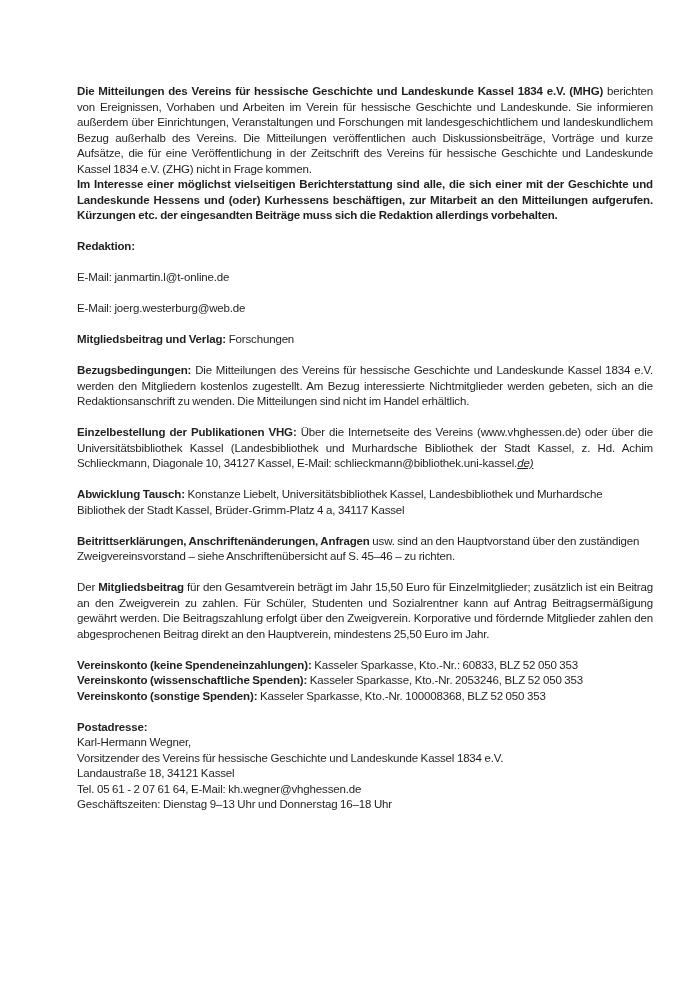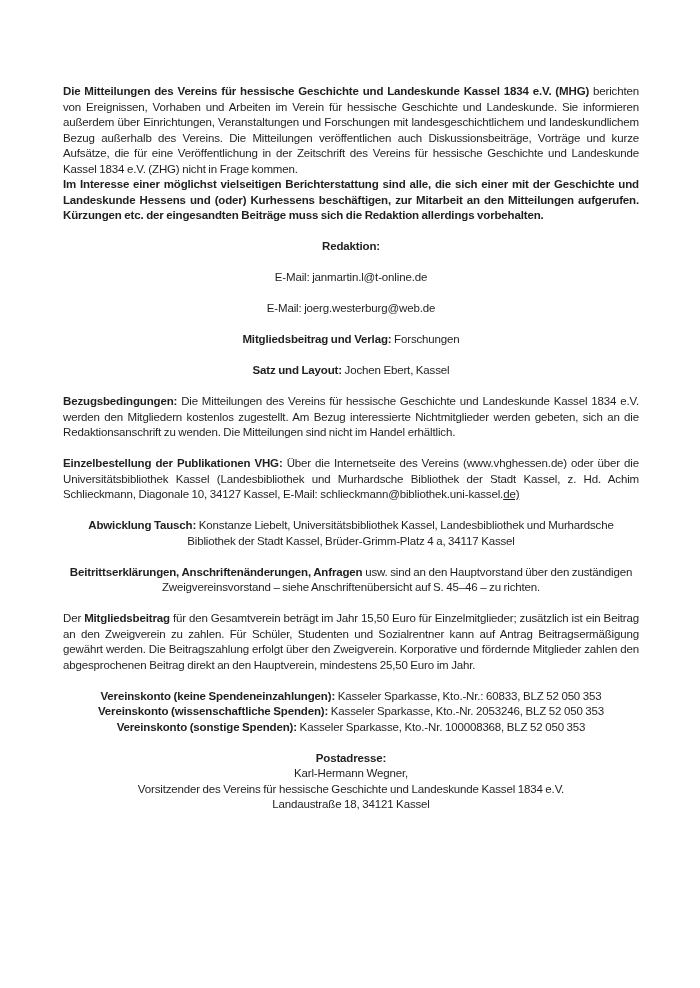--- a/index.html
+++ b/index.html
@@ -9,45 +9,44 @@
     font-family: "Liberation Sans", sans-serif;
   }
   .page {
     position: relative;
     width: 700px; height: 988px;
     background: #ffffff;
     overflow: hidden;
   }
   .doc {
     position: absolute;
-    left: 63px; top: 84px;
+    left: 77px; top: 84px;
     width: 576px;
     font-size: 11.5px;
     line-height: 15.5px;
     color: #1f1f1f;
     letter-spacing: -0.15px;
     word-spacing: -0.4px;
   }
-  .doc p { margin: 0; text-align: center; }
+  .doc p { margin: 0; }
   .doc p.gap { margin-top: 15.5px; }
   .doc p.justify { text-align: justify; }
   .b { font-weight: bold; }
-  .u { text-decoration: underline; }
+  .u { text-decoration: underline; font-style: italic; }
 </style>
 </head>
 <body>
 
 <div class="page">
   <div class="doc">
       <p class="justify"><span class="b">Die Mitteilungen des Vereins für hessische Geschichte und Landeskunde Kassel 1834 e.V. (MHG)</span><span> berichten von Ereignissen, Vorhaben und Arbeiten im Verein für hessische Geschichte und Landeskunde. Sie informieren außerdem über Einrichtungen, Veranstaltungen und Forschungen mit landesgeschichtlichem und landeskundlichem Bezug außerhalb des Vereins. Die Mitteilungen veröffentlichen auch Diskussionsbeiträge, Vorträge und kurze Aufsätze, die für eine Veröffentlichung in der Zeitschrift des Vereins für hessische Geschichte und Landeskunde Kassel 1834 e.V. (ZHG) nicht in Frage kommen.</span></p>
       <p class="justify"><span class="b">Im Interesse einer möglichst vielseitigen Berichterstattung sind alle, die sich einer mit der Geschichte und Landeskunde Hessens und (oder) Kurhessens beschäftigen, zur Mitarbeit an den Mitteilungen aufgerufen. Kürzungen etc. der eingesandten Beiträge muss sich die Redaktion allerdings vorbehalten.</span></p>
       <p class="gap"><span class="b">Redaktion:</span><br><br><span>E-Mail: janmartin.l@t-online.de</span><br><br><span>E-Mail: joerg.westerburg@web.de</span></p>
       <p class="gap"><span class="b">Mitgliedsbeitrag und Verlag:</span><span> Forschungen</span></p>
-      <p class="gap"><span class="b">Satz und Layout:</span><span> Jochen Ebert, Kassel</span></p>
       <p class="gap justify"><span class="b">Bezugsbedingungen:</span><span> Die Mitteilungen des Vereins für hessische Geschichte und Landeskunde Kassel 1834 e.V. werden den Mitgliedern kostenlos zugestellt. Am Bezug interessierte Nichtmitglieder werden gebeten, sich an die Redaktionsanschrift zu wenden. Die Mitteilungen sind nicht im Handel erhältlich.</span></p>
       <p class="gap justify"><span class="b">Einzelbestellung der Publikationen VHG:</span><span> Über die Internetseite des Vereins (www.vhghessen.de) oder über die Universitätsbibliothek Kassel (Landesbibliothek und Murhardsche Bibliothek der Stadt Kassel, z. Hd. Achim Schlieckmann, Diagonale 10, 34127 Kassel, E-Mail: schlieckmann@bibliothek.uni-kassel.</span><span class="u">de)</span></p>
       <p class="gap"><span class="b">Abwicklung Tausch:</span><span> Konstanze Liebelt, Universitätsbibliothek Kassel, Landesbibliothek und Murhardsche Bibliothek der Stadt Kassel, Brüder-Grimm-Platz 4 a, 34117 Kassel</span></p>
       <p class="gap"><span class="b">Beitrittserklärungen, Anschriftenänderungen, Anfragen</span><span> usw. sind an den Hauptvorstand über den zuständigen Zweigvereinsvorstand – siehe Anschriftenübersicht auf S. 45–46 – zu richten.</span></p>
       <p class="gap justify"><span>Der </span><span class="b">Mitgliedsbeitrag</span><span> für den Gesamtverein beträgt im Jahr 15,50 Euro für Einzelmitglieder; zusätzlich ist ein Beitrag an den Zweigverein zu zahlen. Für Schüler, Studenten und Sozialrentner kann auf Antrag Beitragsermäßigung gewährt werden. Die Beitragszahlung erfolgt über den Zweigverein. Korporative und fördernde Mitglieder zahlen den abgesprochenen Beitrag direkt an den Hauptverein, mindestens 25,50 Euro im Jahr.</span></p>
       <p class="gap"><span class="b">Vereinskonto (keine Spendeneinzahlungen):</span><span> Kasseler Sparkasse, Kto.-Nr.: 60833, BLZ 52 050 353</span><br><span class="b">Vereinskonto (wissenschaftliche Spenden):</span><span> Kasseler Sparkasse, Kto.-Nr. 2053246, BLZ 52 050 353</span><br><span class="b">Vereinskonto (sonstige Spenden):</span><span> Kasseler Sparkasse, Kto.-Nr. 100008368, BLZ 52 050 353</span></p>
-      <p class="gap"><span class="b">Postadresse:</span><br><span>Karl-Hermann Wegner,</span><br><span>Vorsitzender des Vereins für hessische Geschichte und Landeskunde Kassel 1834 e.V.</span><br><span>Landaustraße 18, 34121 Kassel</span><br><br></p>
+      <p class="gap"><span class="b">Postadresse:</span><br><span>Karl-Hermann Wegner,</span><br><span>Vorsitzender des Vereins für hessische Geschichte und Landeskunde Kassel 1834 e.V.</span><br><span>Landaustraße 18, 34121 Kassel</span><br><span>Tel. 05 61 - 2 07 61 64, E-Mail: kh.wegner@vhghessen.de</span><br><span>Geschäftszeiten: Dienstag 9–13 Uhr und Donnerstag 16–18 Uhr</span></p>
     </div>
 </div>
 
 </body></html>

